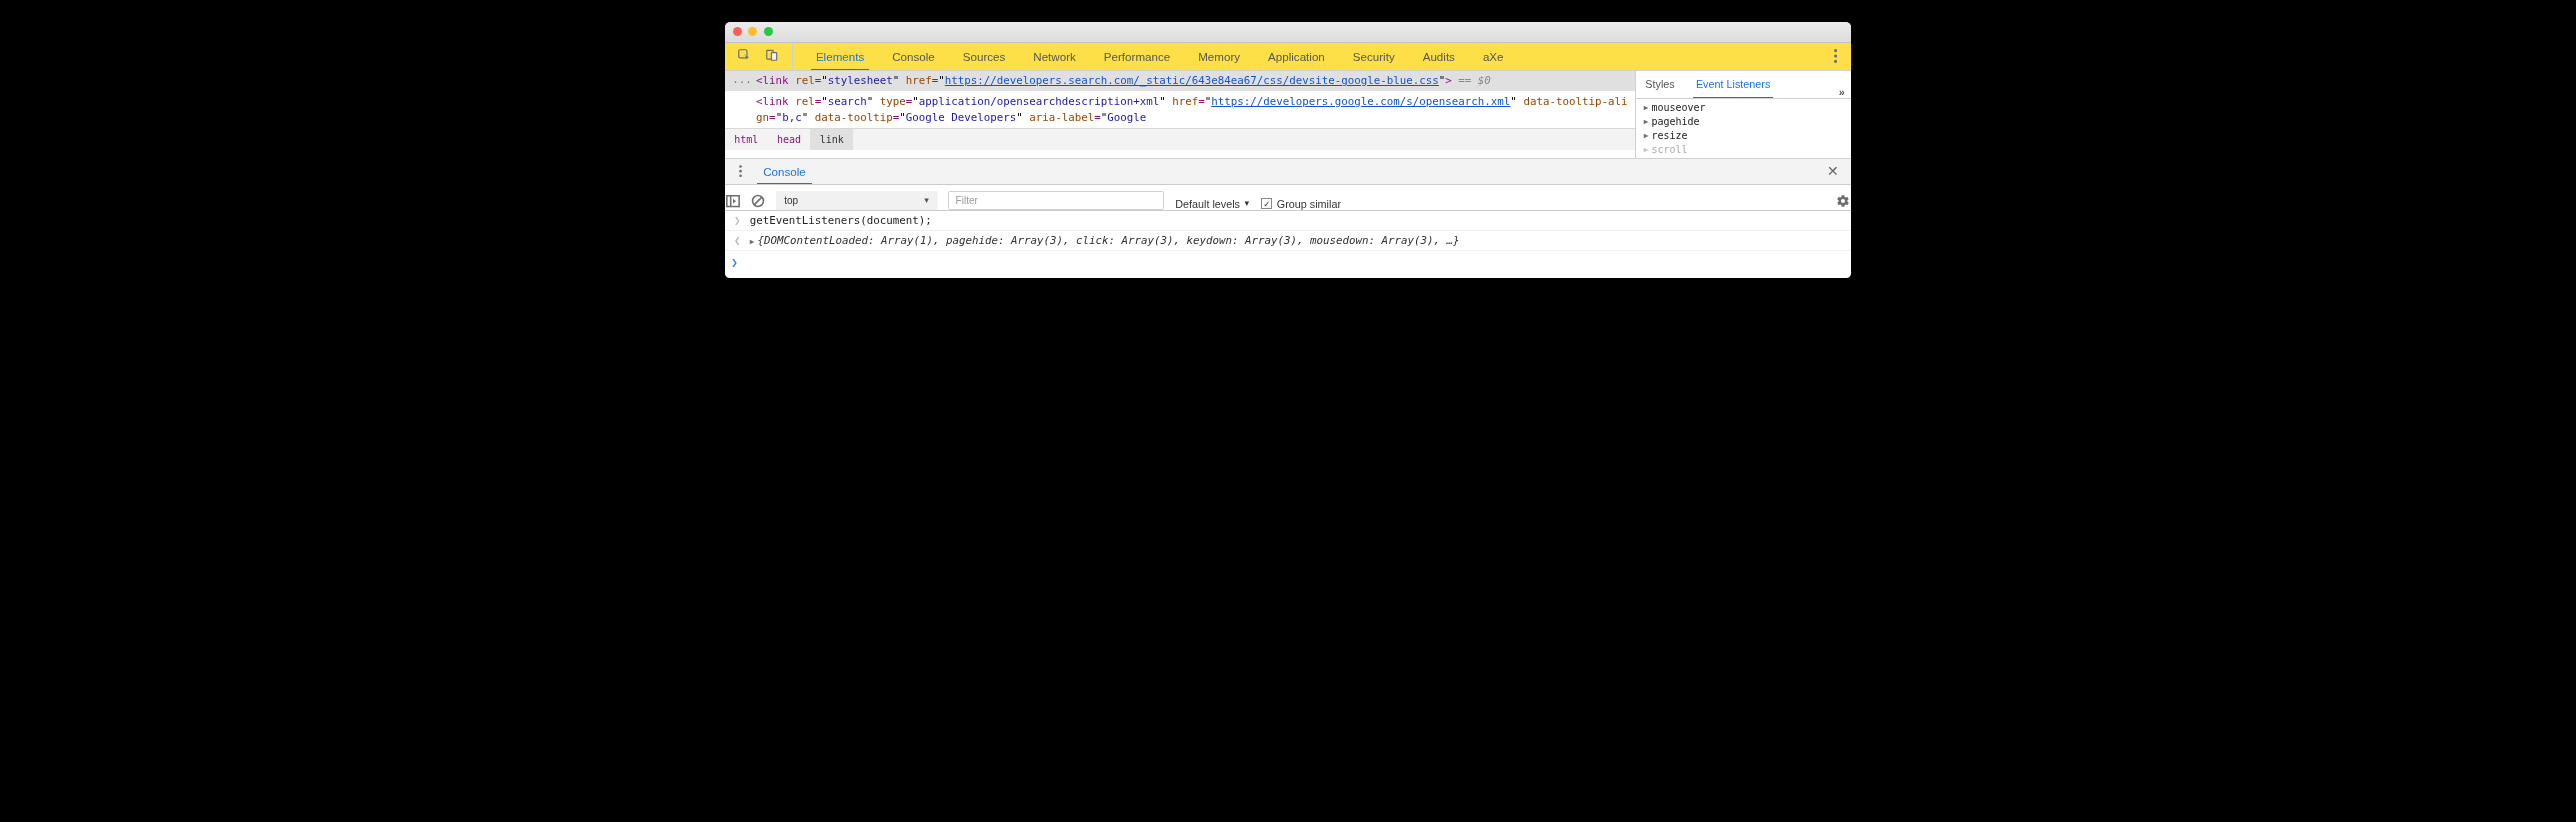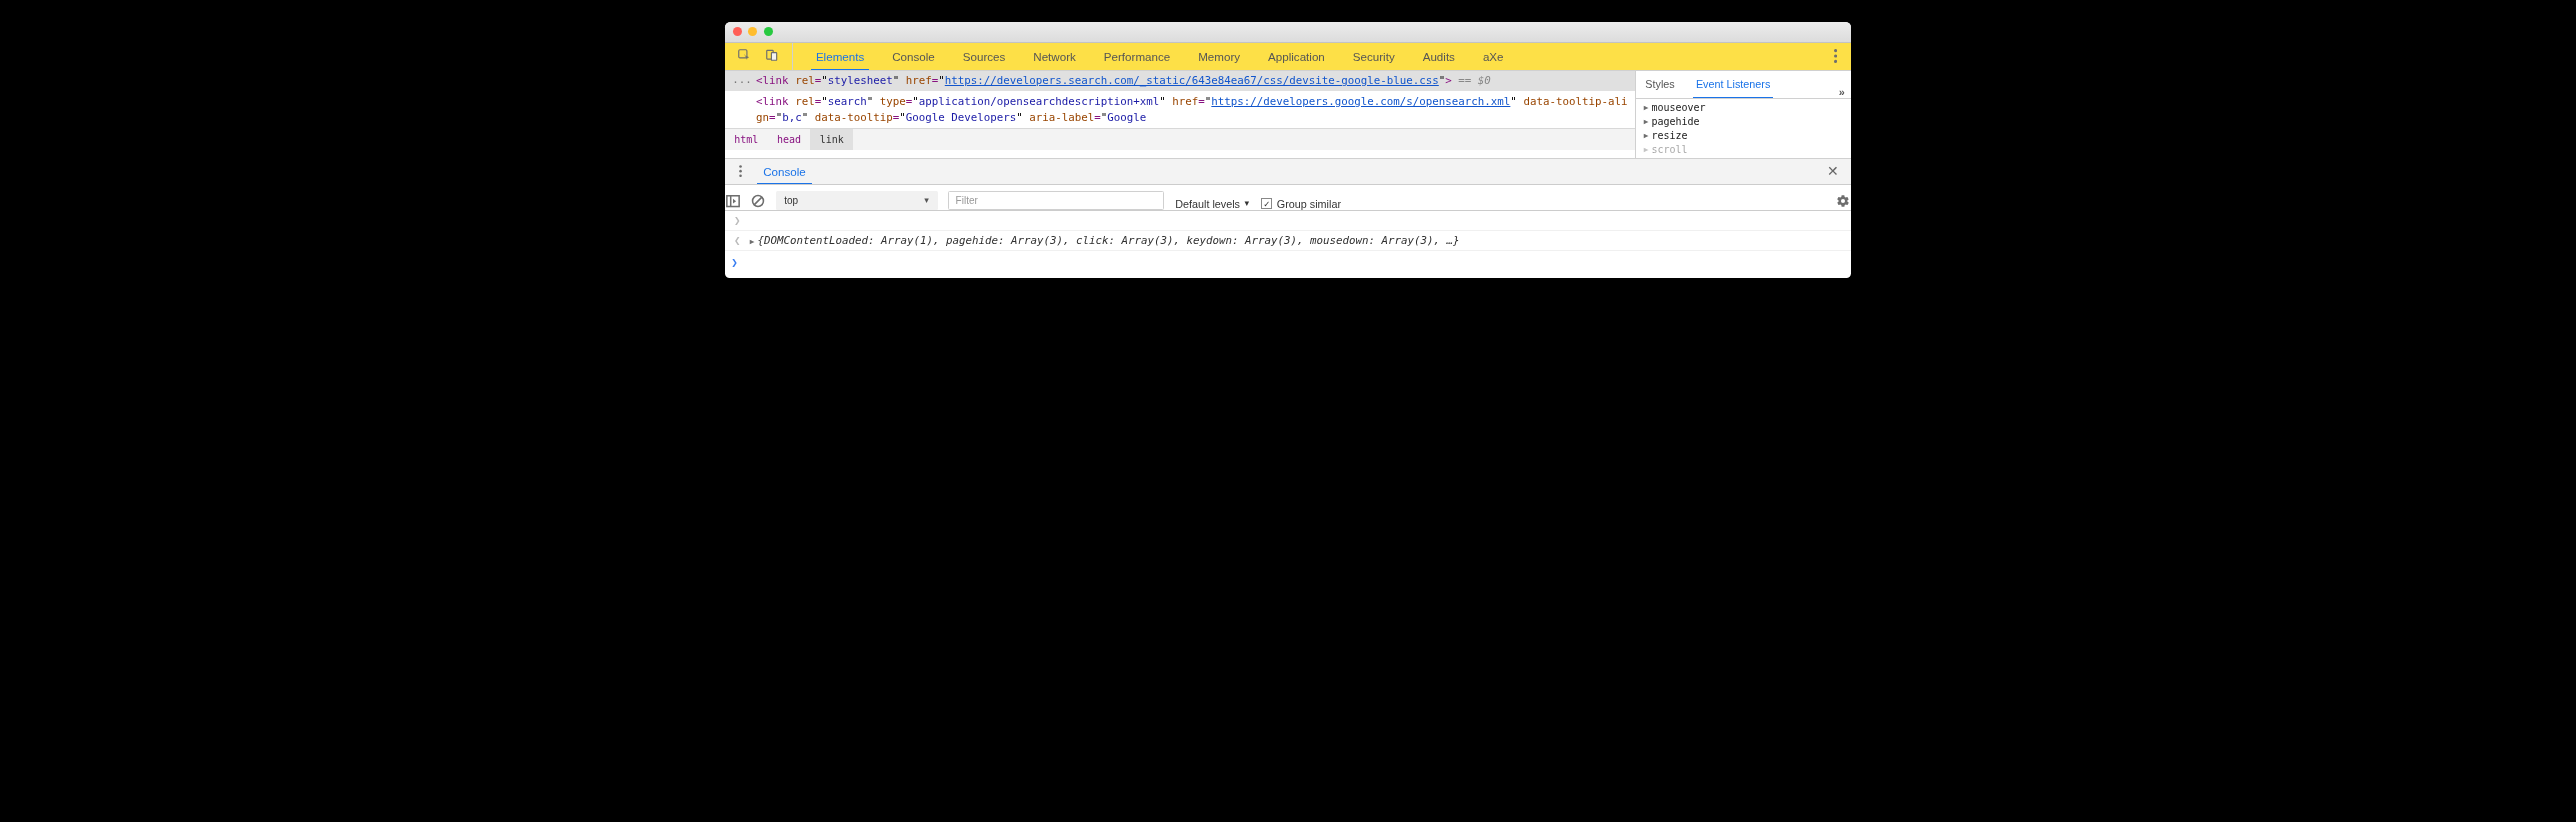--- a/index.html
+++ b/index.html
@@ -228,20 +228,21 @@
     <span class="ct-icon gear">
       <svg width="14" height="14" viewBox="0 0 24 24" fill="#6e6e6e">
           <path d="M19.4 13a7.5 7.5 0 0 0 .1-1 7.5 7.5 0 0 0-.1-1l2.1-1.6a.5.5 0 0 0 .1-.6l-2-3.5a.5.5 0 0 0-.6-.2l-2.5 1a7.3 7.3 0 0 0-1.7-1l-.4-2.6A.5.5 0 0 0 14 2h-4a.5.5 0 0 0-.5.4l-.4 2.6a7.3 7.3 0 0 0-1.7 1l-2.5-1a.5.5 0 0 0-.6.2l-2 3.5a.5.5 0 0 0 .1.6L4.5 11a7.5 7.5 0 0 0-.1 1 7.5 7.5 0 0 0 .1 1l-2.1 1.6a.5.5 0 0 0-.1.6l2 3.5a.5.5 0 0 0 .6.2l2.5-1a7.3 7.3 0 0 0 1.7 1l.4 2.6A.5.5 0 0 0 10 22h4a.5.5 0 0 0 .5-.4l.4-2.6a7.3 7.3 0 0 0 1.7-1l2.5 1a.5.5 0 0 0 .6-.2l2-3.5a.5.5 0 0 0-.1-.6ZM12 15.5A3.5 3.5 0 1 1 15.5 12 3.5 3.5 0 0 1 12 15.5Z"></path>
         </svg>
     </span>
   </div>
 
   <div class="console-body">
     <div class="console-line">
       <div class="cl-gutter gray">❯</div>
+      <div class="cl-content">getEventListeners(document);</div>
     </div>
     <div class="console-line">
       <div class="cl-gutter gray" style="transform:scaleX(-1)">❯</div>
       <div class="cl-content">
         <span class="tri" style="color:#6e6e6e;font-size:7.7px;margin-right:3.1px;">▶</span><span class="obj-italic"><span>{</span><span class="obj-key">DOMContentLoaded: Array(1), pagehide: Array(3), click: Array(3), keydown: Array(3), mousedown: Array(3), …</span><span>}</span></span>
       </div>
     </div>
     <div class="prompt-empty">❯</div>
   </div>
 

